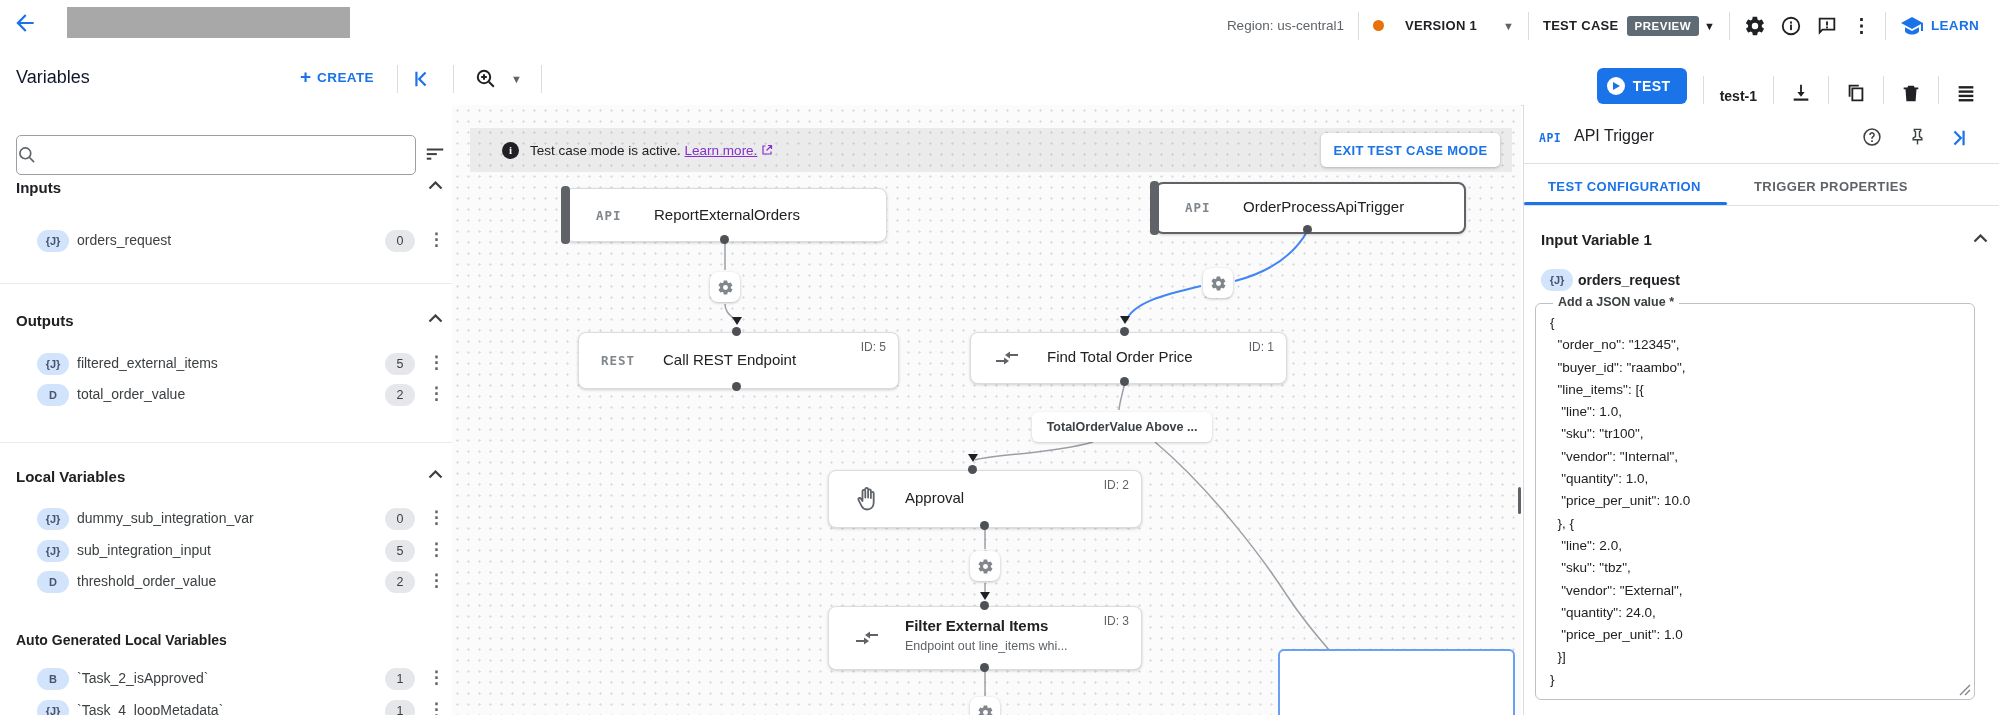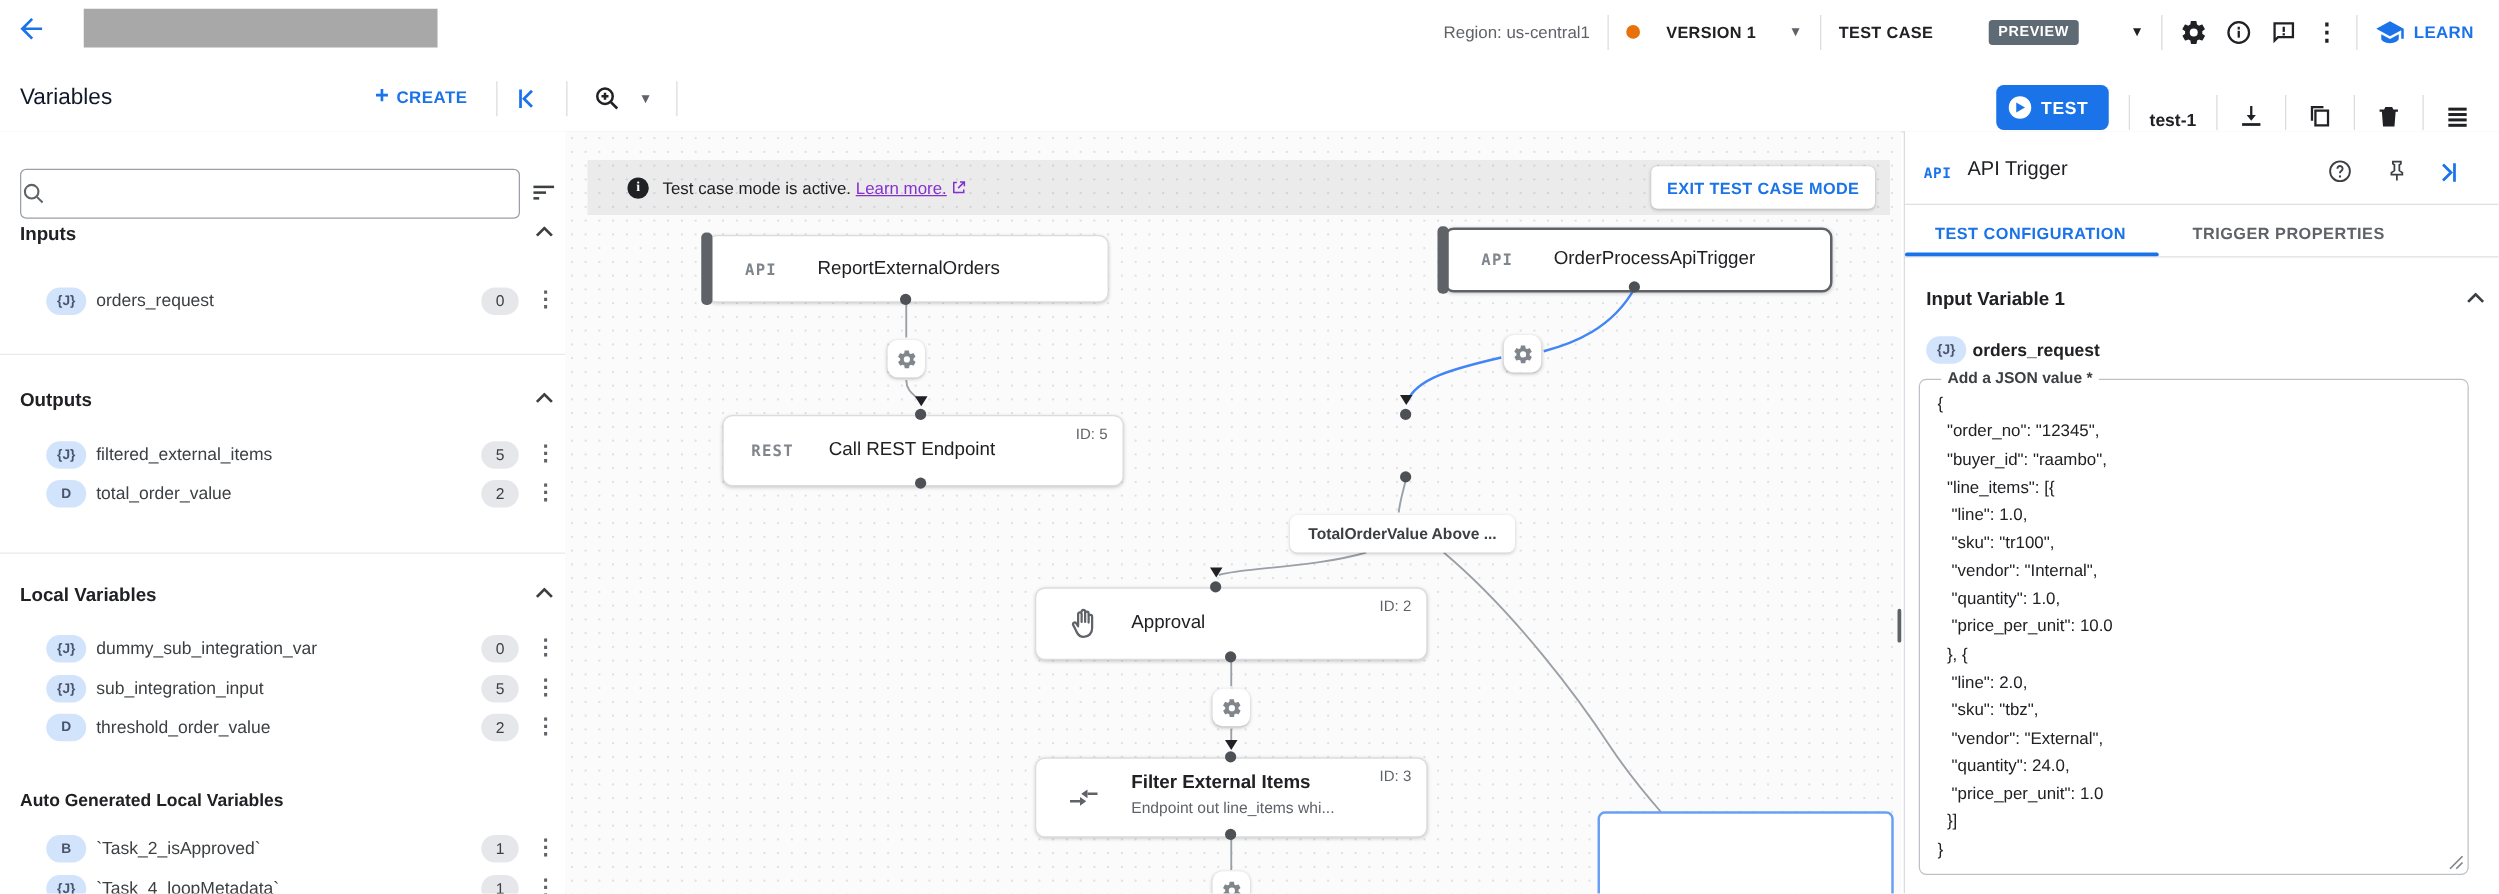--- a/index.html
+++ b/index.html
@@ -56,21 +56,21 @@
   
   #panel{left:1523px;top:105px;width:476px;height:610px;background:#fff;border-left:1px solid #dadce0;}
   .api-badge{font-family:"DejaVu Sans Mono",monospace;font-size:11.5px;font-weight:bold;color:#1a73e8;letter-spacing:.5px;}
   .panel-title{font-size:16px;color:#202124;}
   .tab{font-size:13px;font-weight:bold;letter-spacing:.4px;cursor:pointer;}
   .tab.active{color:#1a73e8;}
   .tab.inactive{color:#5f6368;}
   .json-box{position:absolute;left:11px;top:198px;width:438px;height:395px;border:1px solid #bdc1c6;border-radius:6px;}
   .json-label{position:absolute;left:17px;top:-9px;background:#fff;padding:0 5px;font-size:12.5px;font-weight:bold;color:#3c4043;}
   .json-text{position:absolute;left:14px;top:8px;right:10px;bottom:8px;font-size:13.5px;line-height:22.3px;color:#202124;white-space:pre-wrap;overflow:hidden;}
-  .icon-btn{cursor:pointer;gap:36px;}
+  .icon-btn{cursor:pointer;}
   svg{display:block;}
 </style>
 </head>
 <body>
 
 <div id="app">
 
   <div class="abs" id="topbar">
     <div class="abs icon-btn" style="left:12px;top:10px;">
       <svg width="26" height="26" viewBox="0 0 24 24">
@@ -338,20 +338,28 @@
           <path fill="#80868b" d="M19.4 13c0-.3.1-.6.1-1s0-.7-.1-1l2.1-1.6c.2-.2.3-.5.1-.7l-2-3.5c-.1-.2-.4-.3-.6-.2l-2.5 1a7 7 0 0 0-1.7-1l-.4-2.6c0-.3-.3-.4-.5-.4h-4c-.2 0-.5.1-.5.4l-.4 2.6c-.6.3-1.2.6-1.7 1l-2.5-1c-.2-.1-.5 0-.6.2l-2 3.5c-.2.2-.1.5.1.7L4.5 11c0 .3-.1.6-.1 1s0 .7.1 1l-2.1 1.6c-.2.2-.3.5-.1.7l2 3.5c.1.2.4.3.6.2l2.5-1c.5.4 1.1.7 1.7 1l.4 2.6c0 .3.3.4.5.4h4c.2 0 .5-.1.5-.4l.4-2.6c.6-.3 1.2-.6 1.7-1l2.5 1c.2.1.5 0 .6-.2l2-3.5c.2-.2.1-.5-.1-.7L19.4 13zm-7.4 2.5A3.5 3.5 0 1 1 12 8.5a3.5 3.5 0 0 1 0 7z"></path>
         </svg>
     </div>
 
     <div class="node" style="left:126px;top:227px;width:319px;height:55px;">
       <span class="node-badge" style="left:22px;top:20px;">REST</span>
       <span class="node-title" style="left:84px;top:18px;">Call REST Endpoint</span>
       <span class="node-id">ID: 5</span>
     </div>
 
+    <div class="node" style="left:518px;top:227px;width:315px;height:50px;">
+      <svg class="abs" style="left:24px;top:16px;" width="24" height="18" viewBox="0 0 24 18">
+          <path fill="none" stroke="#5f6368" stroke-width="2" d="M1 12h8M23 6h-8"></path>
+          <path fill="#5f6368" d="M9 8.5 14 12l-5 3.5zM15 2.5 10 6l5 3.5z"></path>
+        </svg>
+      <span class="node-title" style="left:76px;top:15px;">Find Total Order Price</span>
+      <span class="node-id">ID: 1</span>
+    </div>
 
     <div class="edge-label" style="left:580px;top:307px;width:180px;height:30px;">TotalOrderValue Above ...</div>
 
     <div class="node" style="left:376px;top:365px;width:312px;height:56px;">
       <svg class="abs" style="left:26px;top:14px;" width="24" height="27" viewBox="0 0 24 26">
           <path fill="none" stroke="#5f6368" stroke-width="1.8" stroke-linecap="round" stroke-linejoin="round" d="M7.5 14.5V5.8c0-.9.6-1.5 1.4-1.5s1.4.6 1.4 1.5v6.2m0-8.2c0-.9.6-1.5 1.4-1.5s1.4.6 1.4 1.5v8.2m0-6.7c0-.9.6-1.5 1.4-1.5s1.4.6 1.4 1.5v7.2m0-4.7c0-.9.6-1.5 1.4-1.5s1.4.6 1.4 1.5V17c0 4-2.7 7-6.7 7-3 0-4.3-1.3-5.4-3.4-1-2-2.3-4.6-3.1-6.2-.4-.8 0-1.7.9-1.9.6-.1 1.2.1 1.6.7l1.5 2.3"></path>
         </svg>
       <span class="node-title" style="left:76px;top:18px;">Approval</span>
       <span class="node-id">ID: 2</span>
     </div>

